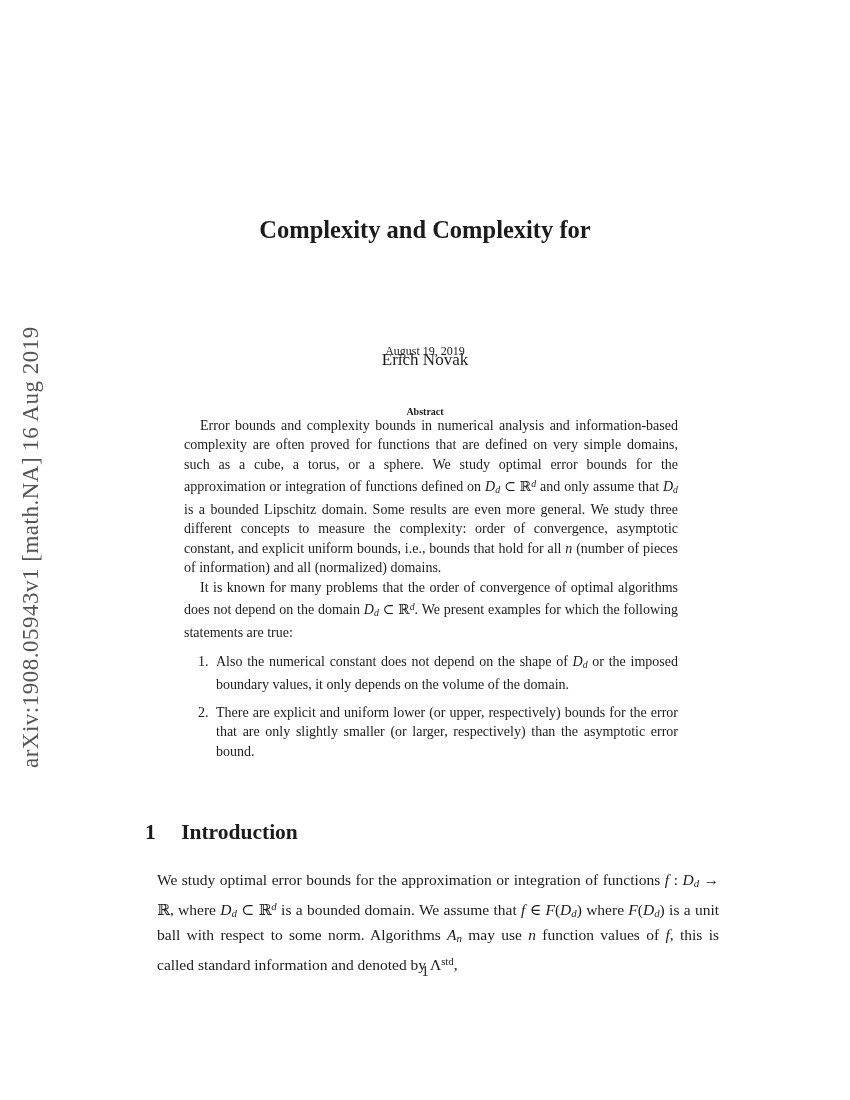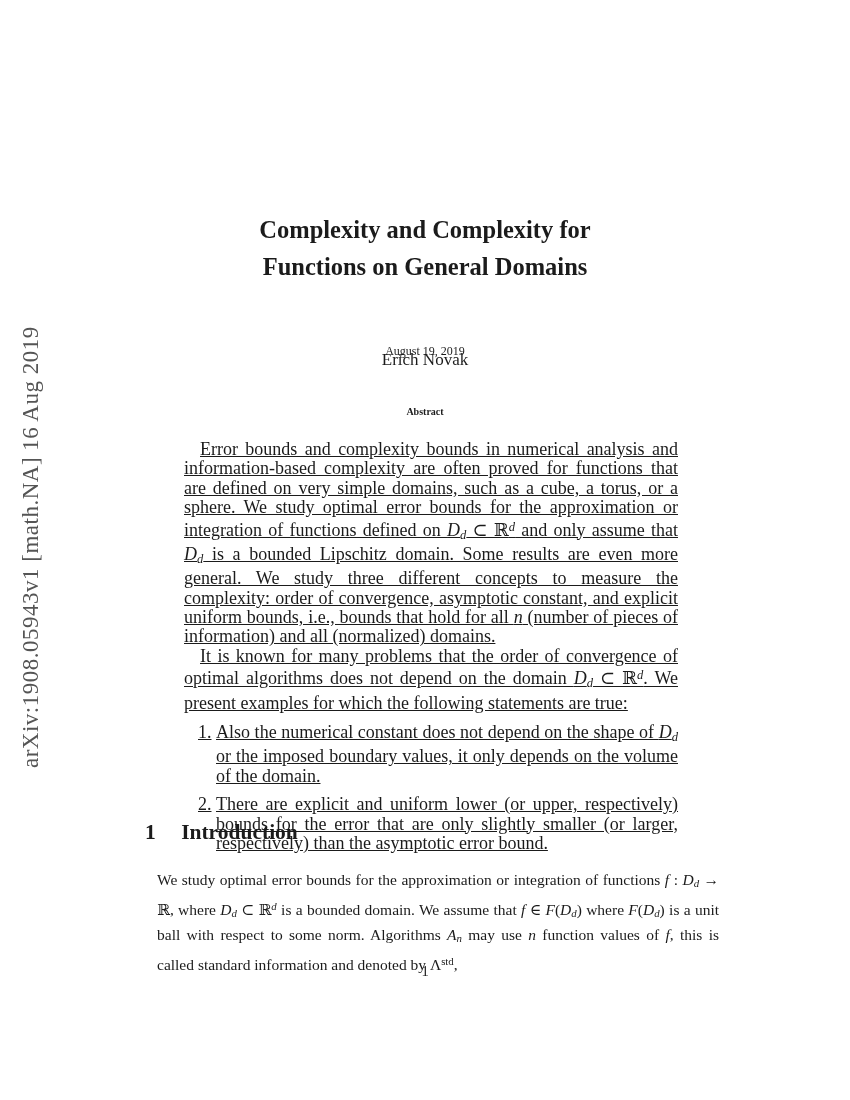--- a/index.html
+++ b/index.html
@@ -62,27 +62,26 @@
     top: 406px;
     left: 0;
     width: 100%;
     text-align: center;
     font-size: 10px;
     font-weight: bold;
   }
 
   .abs-body {
     position: absolute;
-    top: 440px;
+    top: 416px;
     left: 184px;
     width: 494px;
-    font-size: 18px;
+    font-size: 14px;
     line-height: 19.4px;
     text-align: justify;
-    text-decoration: underline;
   }
   .abs-para { margin: 0; }
   .abs-para.indent { text-indent: 16px; }
 
   .list { margin-top: 10px; }
   .list-item {
     display: flex;
     margin: 0 0 9px 14px;
   }
   .list-item .num {
@@ -132,21 +131,20 @@
 </style>
 </head>
 <body>
 
 <div class="page">
 
   <div class="watermark">arXiv:1908.05943v1 [math.NA] 16 Aug 2019</div>
 
   <div class="title">
     <span class="tline">Complexity and Complexity for</span>
-    <span class="tline">Functions on General Domains</span>
   </div>
 
   <div class="author">Erich Novak</div>
 
   <div class="date">August 19, 2019</div>
 
   <div class="abs-head">Abstract</div>
 
   <div class="abs-body">
     <p class="abs-para indent"><span>Error bounds and complexity bounds in numerical analysis and information-based complexity are often proved for functions that are defined on very simple domains, such as a cube, a torus, or a sphere. We study optimal error bounds for the approximation or integration of functions defined on </span><span class="m-i">D</span><span class="m-sub">d</span><span> ⊂ ℝ</span><span class="m-sup">d</span><span> and only assume that </span><span class="m-i">D</span><span class="m-sub">d</span><span> is a bounded Lipschitz domain. Some results are even more general. We study three different concepts to measure the complexity: order of convergence, asymptotic constant, and explicit uniform bounds, i.e., bounds that hold for all </span><span class="m-i">n</span><span> (number of pieces of information) and all (normalized) domains.</span></p>

